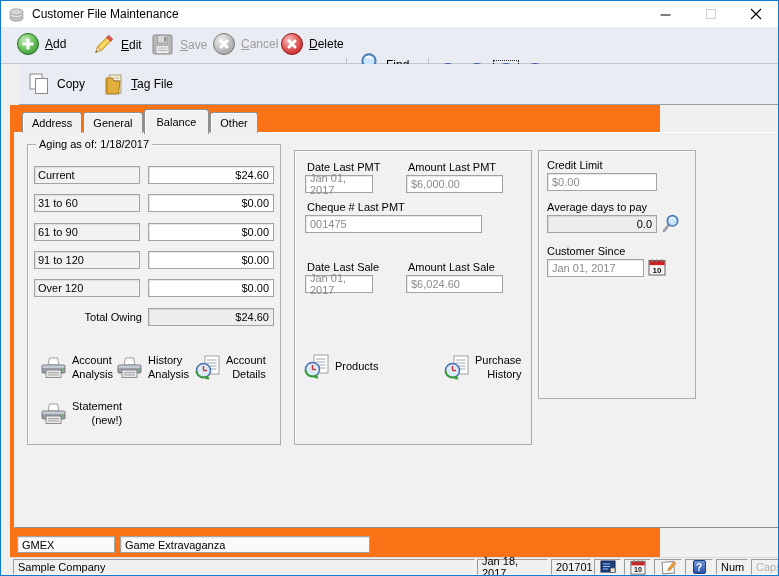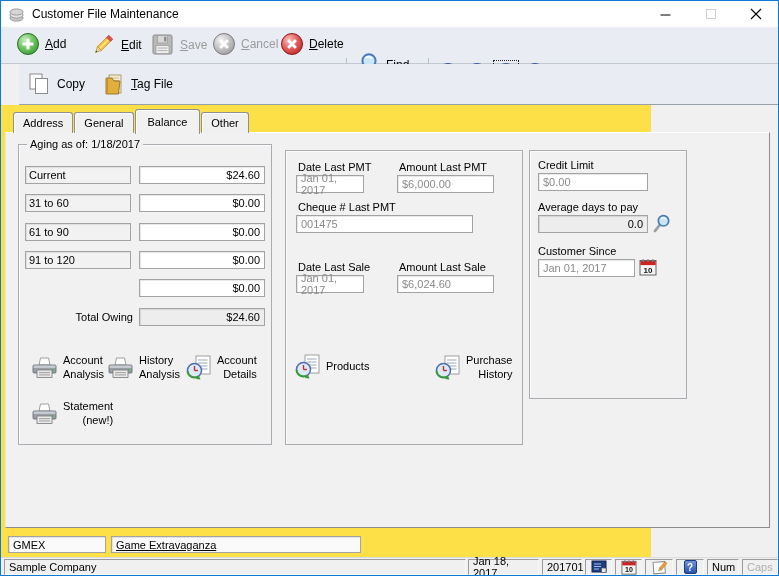--- a/index.html
+++ b/index.html
@@ -27,21 +27,21 @@
   .sphere { border-radius:50%; display:flex; align-items:center; justify-content:center; }
   .s22 { width:22px; height:22px; }
   .s20 { width:20px; height:20px; }
   .sphere.green { background:radial-gradient(circle at 35% 30%, #c9edc0 0%, #6cc45e 45%, #2e8b2e 100%); border:1px solid #1f6b1f; }
   .sphere.red   { background:radial-gradient(circle at 35% 30%, #f8c2c2 0%, #e25f5f 45%, #b81414 100%); border:1px solid #8f0f0f; }
   .sphere.gray  { background:radial-gradient(circle at 35% 30%, #f2f2f2 0%, #c4c4c4 45%, #8f8f8f 100%); border:1px solid #7a7a7a; }
   .sphere.blue  { background:radial-gradient(circle at 35% 30%, #eef4fe 0%, #a9c3ea 40%, #5d83c9 75%, #3a5aa8 100%); border:1px solid #2e4f9e; }
   .navwrap { position:absolute; top:33px; width:26px; height:26px; display:flex; align-items:center; justify-content:center; }
   .navwrap.focused { border:1px dotted #222; }
   
-  .form { position:absolute; left:0; top:104px; width:650px; height:470px; background:#fde047; }
+  .form { position:absolute; left:9px; top:104px; width:650px; height:470px; background:#f97316; }
   .tabs { position:absolute; left:12px; top:6px; height:22px; display:flex; align-items:flex-end; z-index:3; }
   .tab { position:relative; height:21px; padding:0 9px; font-size:11px; display:flex; align-items:center;
          background:#f0f0f0; border:1px solid #8f8f8f; border-bottom:none; border-radius:3px 3px 0 0;
          box-shadow:inset 1px 1px 0 #fdfdfd; margin-right:1px; cursor:pointer; }
   .tab.active { height:25px; bottom:-1px; z-index:4; background:#f1f1f1; padding:0 12px; }
   .page { position:absolute; left:4px; top:27px; width:765px; height:396px; background:#f1f1f1;
           border-top:1px solid #fdfdfd; border-left:1px solid #e8e8e8; border-right:1px solid #8c8c8c; border-bottom:1px solid #8c8c8c; z-index:2; }
   
   .group { position:absolute; border:1px solid #a9adb2; box-shadow:inset 1px 1px 0 #fbfbfb; }
   .group-title { position:absolute; top:-7px; left:8px; background:#f1f1f1; padding:0 3px; font-size:11px; }
@@ -243,20 +243,21 @@
 
         <div class="labelbox" style="left:6px; top:49px; width:106px;">31 to 60</div>
         <div class="field right" style="left:120px; top:49px; width:126px;">$0.00</div>
 
         <div class="labelbox" style="left:6px; top:78px; width:106px;">61 to 90</div>
         <div class="field right" style="left:120px; top:78px; width:126px;">$0.00</div>
 
         <div class="labelbox" style="left:6px; top:106px; width:106px;">91 to 120</div>
         <div class="field right" style="left:120px; top:106px; width:126px;">$0.00</div>
 
+        <div class="labelbox" style="left:6px; top:134px; width:106px;">Over 120</div>
         <div class="field right" style="left:120px; top:134px; width:126px;">$0.00</div>
 
         <span class="lbl" style="left:6px; top:166px; width:108px; text-align:right;">Total Owing</span>
         <div class="field right grayed" style="left:120px; top:163px; width:126px;">$24.60</div>
 
         <button class="flatbtn" style="left:12px; top:208px;">
           <svg width="27" height="24" viewBox="0 0 27 24">
             <polygon points="8,10 19,10 17.5,3 9.5,3" fill="#fdfdfd" stroke="#8a8a8a" stroke-width="0.8"></polygon>
             <rect x="2" y="10" width="23" height="8" rx="1" fill="#9aa0a8" stroke="#5f656d" stroke-width="0.8"></rect>
             <rect x="2.6" y="10.5" width="21.8" height="2.4" fill="#c8cdd4"></rect>
@@ -379,21 +380,21 @@
           <rect x="3.4" y="0.4" width="1.6" height="2.6" fill="#777"></rect>
             <rect x="8.2" y="0.4" width="1.6" height="2.6" fill="#777"></rect>
             <rect x="13" y="0.4" width="1.6" height="2.6" fill="#777"></rect>
           <text x="9" y="13.6" font-size="8" font-weight="bold" text-anchor="middle" fill="#111" font-family="Liberation Sans, sans-serif">10</text>
         </svg>
       </div>
 
     </div>
 
     <div class="bfield" style="left:7px; top:431px; width:98px;">GMEX</div>
-    <div class="bfield" style="left:110px; top:431px; width:250px;text-decoration:underline;">Game Extravaganza</div>
+    <div class="bfield" style="left:110px; top:431px; width:250px;">Game Extravaganza</div>
 
     <div class="statusbar">
       <div class="panel" style="left:3px; width:462px;">
         <span>Sample Company</span>
       </div>
       <div class="panel" style="left:467px; width:71px;">
         <span>Jan 18, 2017</span>
       </div>
       <div class="panel" style="left:541px; width:40px;">
         <span>201701</span>

